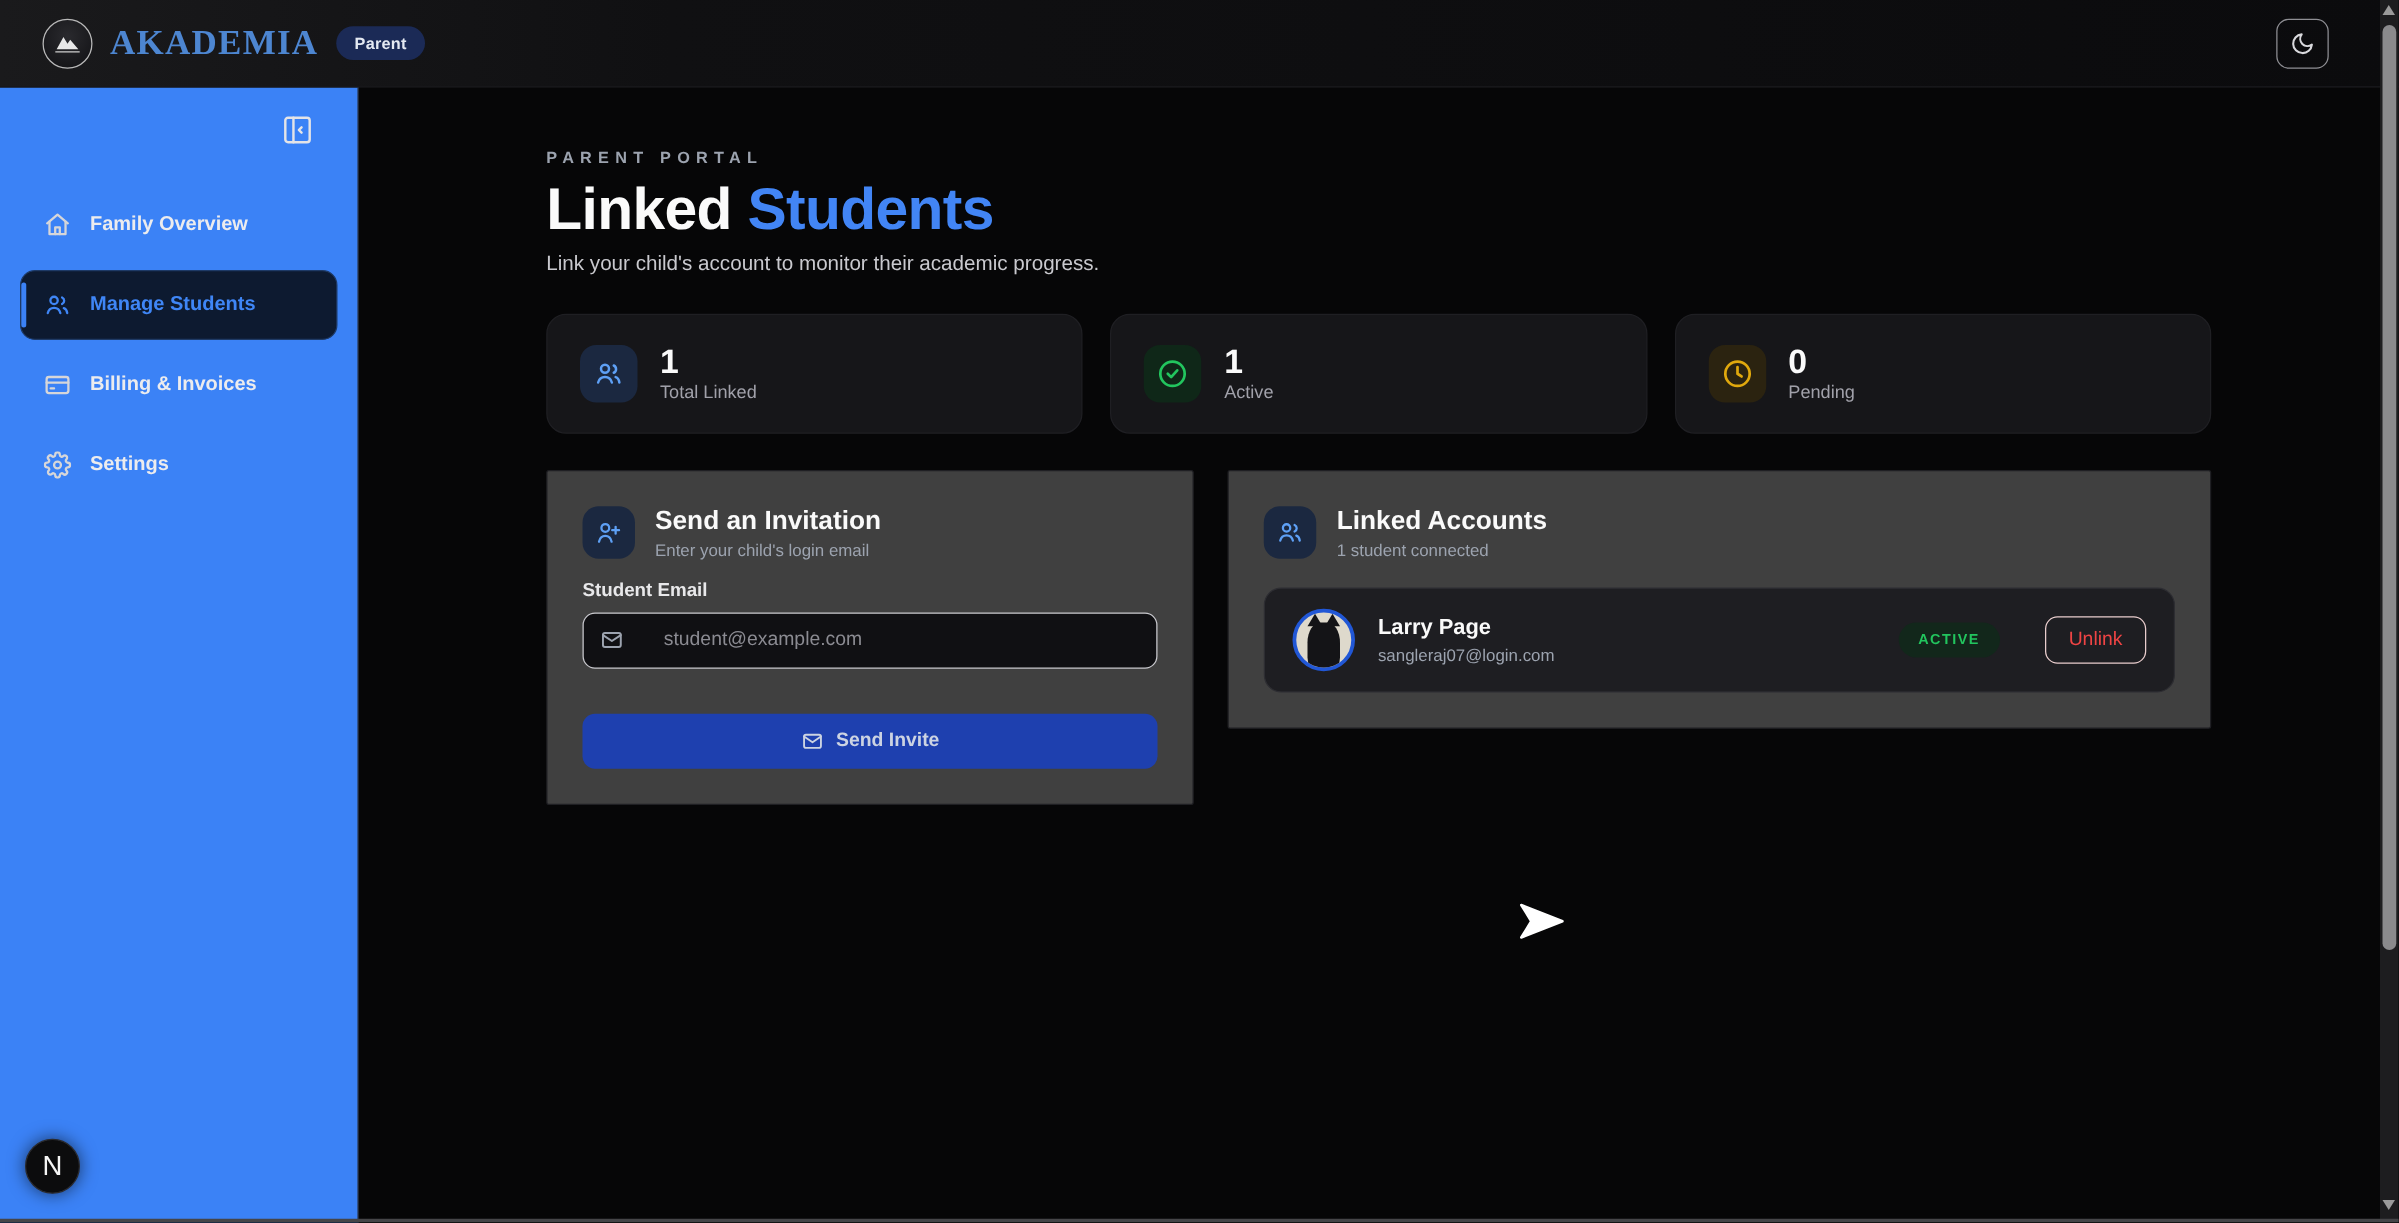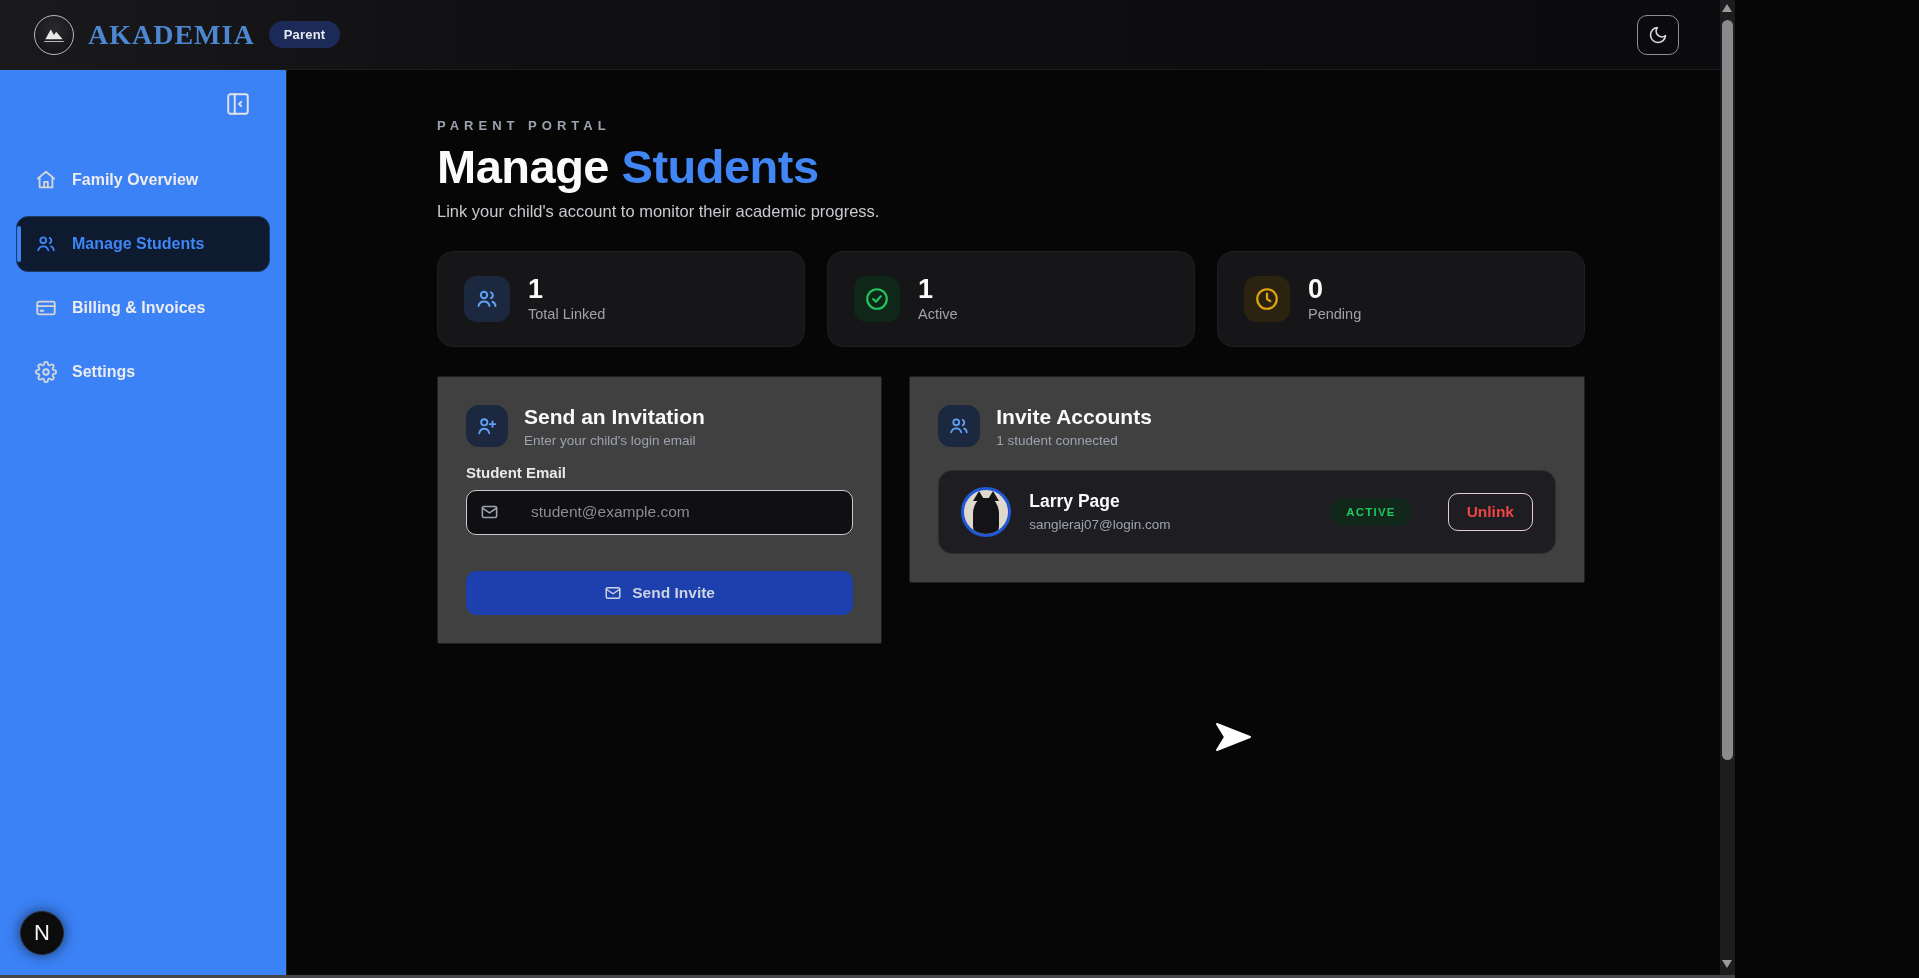--- a/index.html
+++ b/index.html
@@ -1,17 +1,17 @@
 <!DOCTYPE html>
 <html><head>
 <meta charset="utf-8">
 <style>
   * { margin:0; padding:0; box-sizing:border-box; }
   html,body { width:1919px; height:978px; overflow:hidden; background:#060607; font-family:"Liberation Sans", sans-serif; }
-  .app { width:1735px; height:978px; position:relative; display:flex; flex-direction:column; }
+  .app { width:1919px; height:978px; position:relative; display:flex; flex-direction:column; }
 
   
   .header { height:70px; flex:0 0 70px; display:flex; align-items:center; justify-content:space-between; padding:0 56px 0 34px;
     background:linear-gradient(90deg,#1a1a1c 0%,#101012 28%,#0b0b0d 100%); border-bottom:1px solid #1d1d20; position:relative; z-index:3; }
   .brand { display:flex; align-items:center; gap:14px; }
   .logo-circle { width:40px; height:40px; border-radius:50%; border:1.5px solid #b9b9b9; display:flex; align-items:center; justify-content:center; background:radial-gradient(circle at 50% 35%, #2a2a2e, #101013); }
   .wordmark { font-family:"Liberation Serif", serif; font-weight:700; font-size:28px; letter-spacing:1px; color:#4d86d1; }
   .role-badge { background:#1b2a56; color:#e4e9f2; font-size:13px; font-weight:700; padding:6px 15px; border-radius:999px; letter-spacing:.2px; }
   .theme-btn { width:42px; height:40px; border-radius:10px; border:1px solid #8f8f94; background:transparent; display:flex; align-items:center; justify-content:center; cursor:pointer; }
 
@@ -63,21 +63,21 @@
 
   .account-row { margin-top:22px; background:#1e1e22; border:1px solid #2d2d32; border-radius:14px; padding:16px 22px; display:flex; align-items:center; gap:18px; }
   .avatar { width:50px; height:50px; border-radius:50%; border:3px solid #2157d6; background:#ded9cc; position:relative; overflow:hidden; flex:0 0 50px; }
   .avatar .cat { position:absolute; left:50%; top:18%; transform:translateX(-50%); width:26px; height:40px; background:#141417; border-radius:40% 40% 30% 30%; }
   .avatar .cat::before, .avatar .cat::after { content:""; position:absolute; top:-7px; width:0; height:0; border-left:6px solid transparent; border-right:6px solid transparent; border-bottom:10px solid #141417; }
   .avatar .cat::before { left:0; } .avatar .cat::after { right:0; }
   .acct-meta { flex:1; min-width:0; }
   .acct-name { font-size:17.5px; font-weight:800; color:#fafafa; }
   .acct-email { font-size:13.5px; color:#9ca3af; margin-top:5px; }
   .status-badge { background:#12271b; color:#22c55e; font-size:11.5px; font-weight:800; letter-spacing:1.2px; padding:8px 16px; border-radius:999px; }
-  .unlink-btn { margin-left:18px; background:transparent; border:1px solid #e9cdcd; border-radius:10px; color:#ef4444; font-size:15.5px; font-weight:700; padding:9px 18px; cursor:pointer; font-family:"Liberation Sans", sans-serif; }
+  .unlink-btn { margin-left:18px; background:transparent; border:1px solid #e9cdcd; border-radius:10px; color:#ef4444; font-size:15.5px; font-weight:400; padding:9px 18px; cursor:pointer; font-family:"Liberation Sans", sans-serif; }
 
   
   .cursor { position:absolute; left:1216px; top:720px; width:36px; height:34px; z-index:9; pointer-events:none; }
 
   
   .scrollbar { position:absolute; right:0; top:0; width:15px; height:978px; background:#1d1d1f; z-index:10; }
   .sb-up { position:absolute; top:4px; left:2px; width:0; height:0; border-left:5.5px solid transparent; border-right:5.5px solid transparent; border-bottom:8px solid #9a9a9a; }
   .sb-thumb { position:absolute; top:20px; left:2px; width:11px; border-radius:6px; height:740px; background:#8a8a8c; }
   .sb-down { position:absolute; bottom:10px; left:2px; width:0; height:0; border-left:5.5px solid transparent; border-right:5.5px solid transparent; border-top:8px solid #9a9a9a; }
   .bottom-strip { position:absolute; left:0; bottom:0; width:100%; height:3px; background:#454548; z-index:11; }
@@ -163,21 +163,21 @@
             </svg>
           </span>
           <span>Settings</span>
         </div>
       </nav>
       <div class="dev-badge">N</div>
     </aside>
 
     <main class="main">
       <div class="eyebrow">PARENT PORTAL</div>
-      <h1 class="page-title"><span>Manage </span><span class="accent">Students</span></h1>
+      <h1 class="page-title"><span>Linked </span><span class="accent">Students</span></h1>
       <div class="page-sub">Link your child's account to monitor their academic progress.</div>
 
       <div class="stats">
         <div class="stat-card">
           <div class="chip blue">
             <svg width="24" height="24" viewBox="0 0 24 24" fill="none" stroke="currentColor" stroke-width="2" stroke-linecap="round" stroke-linejoin="round">
               <circle cx="9" cy="8" r="3.2"></circle>
                 <path d="M3.5 19c.7-3 2.9-4.5 5.5-4.5S13.8 16 14.5 19"></path>
                 <path d="M16 5.4a3.2 3.2 0 0 1 0 5.8"></path>
                 <path d="M17.5 14.7c1.9.6 2.7 2.2 3 4.3"></path>
@@ -256,21 +256,21 @@
           <div class="panel-head">
             <div class="chip blue" style="width:42px;height:42px;flex-basis:42px;">
               <svg width="22" height="22" viewBox="0 0 24 24" fill="none" stroke="currentColor" stroke-width="2" stroke-linecap="round" stroke-linejoin="round">
                 <circle cx="9" cy="8" r="3.2"></circle>
                   <path d="M3.5 19c.7-3 2.9-4.5 5.5-4.5S13.8 16 14.5 19"></path>
                   <path d="M16 5.4a3.2 3.2 0 0 1 0 5.8"></path>
                   <path d="M17.5 14.7c1.9.6 2.7 2.2 3 4.3"></path>
               </svg>
             </div>
             <div>
-              <div class="panel-title">Invite Accounts</div>
+              <div class="panel-title">Linked Accounts</div>
               <div class="panel-sub">1 student connected</div>
             </div>
           </div>
           <div class="account-row">
             <div class="avatar">
                 <div class="cat"></div>
               </div>
             <div class="acct-meta">
               <div class="acct-name">Larry Page</div>
               <div class="acct-email">sangleraj07@login.com</div>

